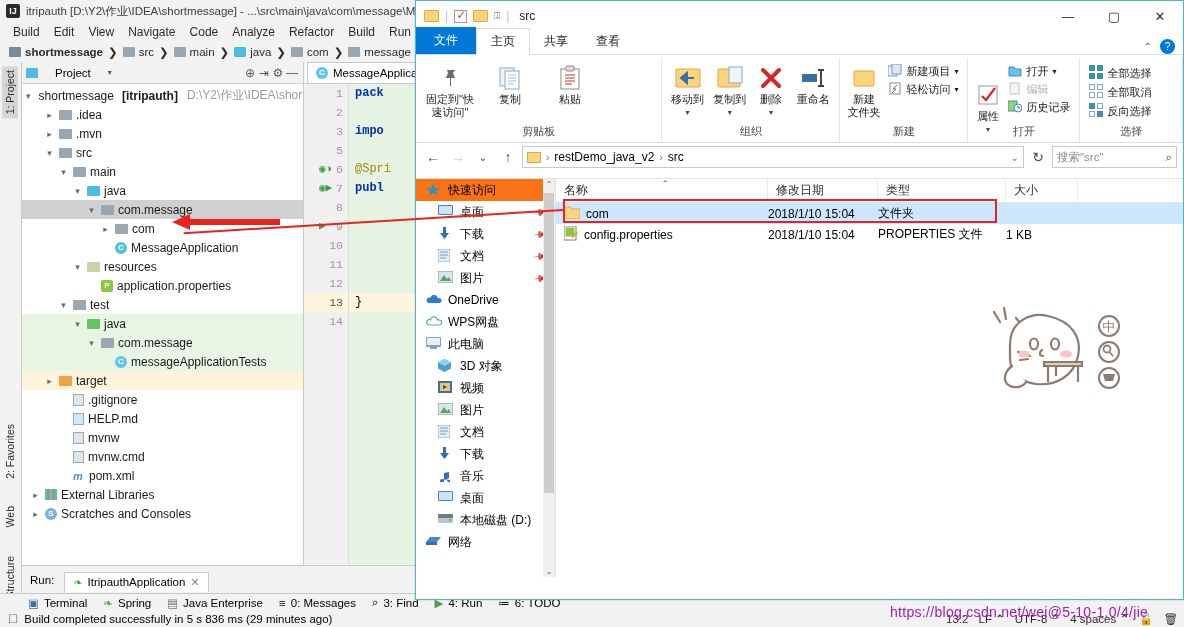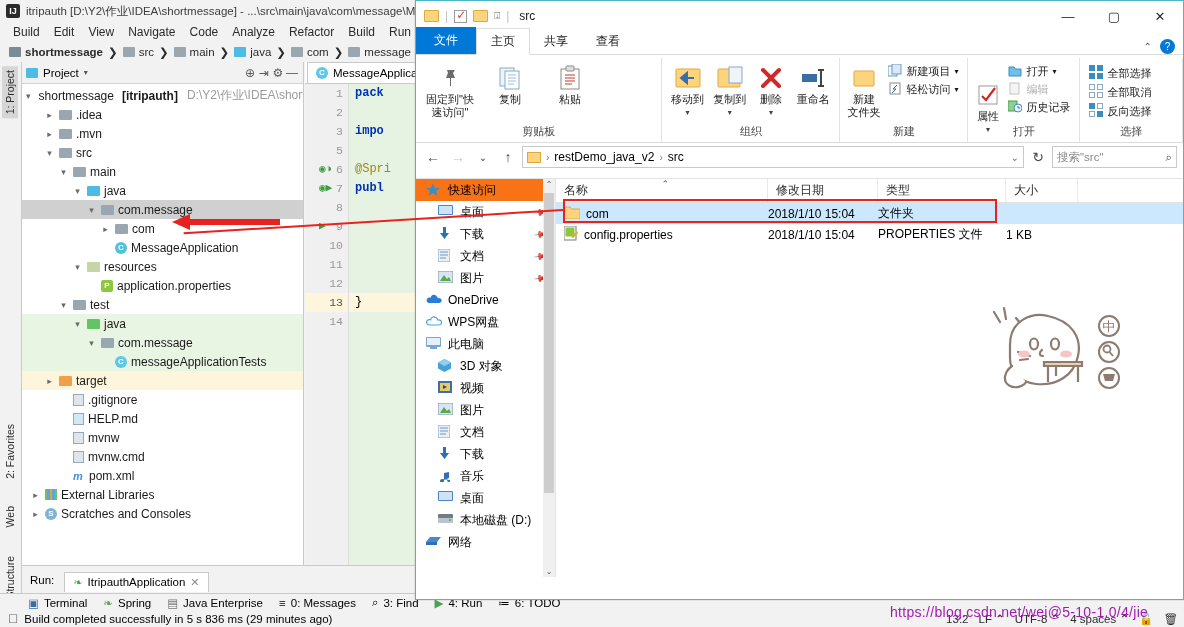--- a/index.html
+++ b/index.html
@@ -35,21 +35,21 @@
     border-right:1px solid #c9c9c9; }
   .vtab { position:absolute; left:2px; writing-mode:vertical-rl; transform:rotate(180deg);
     font-size:10.5px; color:#2b2b2b; white-space:nowrap; padding:4px 2px; }
   .vtab.sel { background:#d6d6d6; }
 
   
   .proj { position:absolute; left:22px; top:62px; width:282px; bottom:62px; background:#fff;
           border-right:1px solid #c9c9c9; }
   .proj-head { height:22px; display:flex; align-items:center; background:#f2f2f2;
     border-bottom:1px solid #d4d4d4; padding:0 4px; font-size:11.5px; }
-  .proj-head .ttl { display:flex;align-items:center;gap:5px; }
+  .proj-head .ttl { display:flex;align-items:center;gap:17px; }
   .proj-head .sp { flex:1; }
   .proj-head .ic { width:14px;text-align:center;color:#5a5a5a;font-size:12px; }
   .tree { font-size:12px; color:#1a1a1a; padding-top:2px; overflow:hidden; height:calc(100% - 22px); }
   .trow { height:19px; display:flex; align-items:center; gap:4px; white-space:nowrap; }
   .trow.sel { background:#d0d0d0; }
   .trow.green { background:#e8f5e3; }
   .trow.yellow { background:#fdf6dd; }
   .arw { width:11px; text-align:center; color:#6a6a6a; font-size:9px; }
   .fold { background:#9aa7b0; border-radius:1px; width:13px;height:10px; display:inline-block; }
   .fold.cyan { background:#4dbbe4; }

